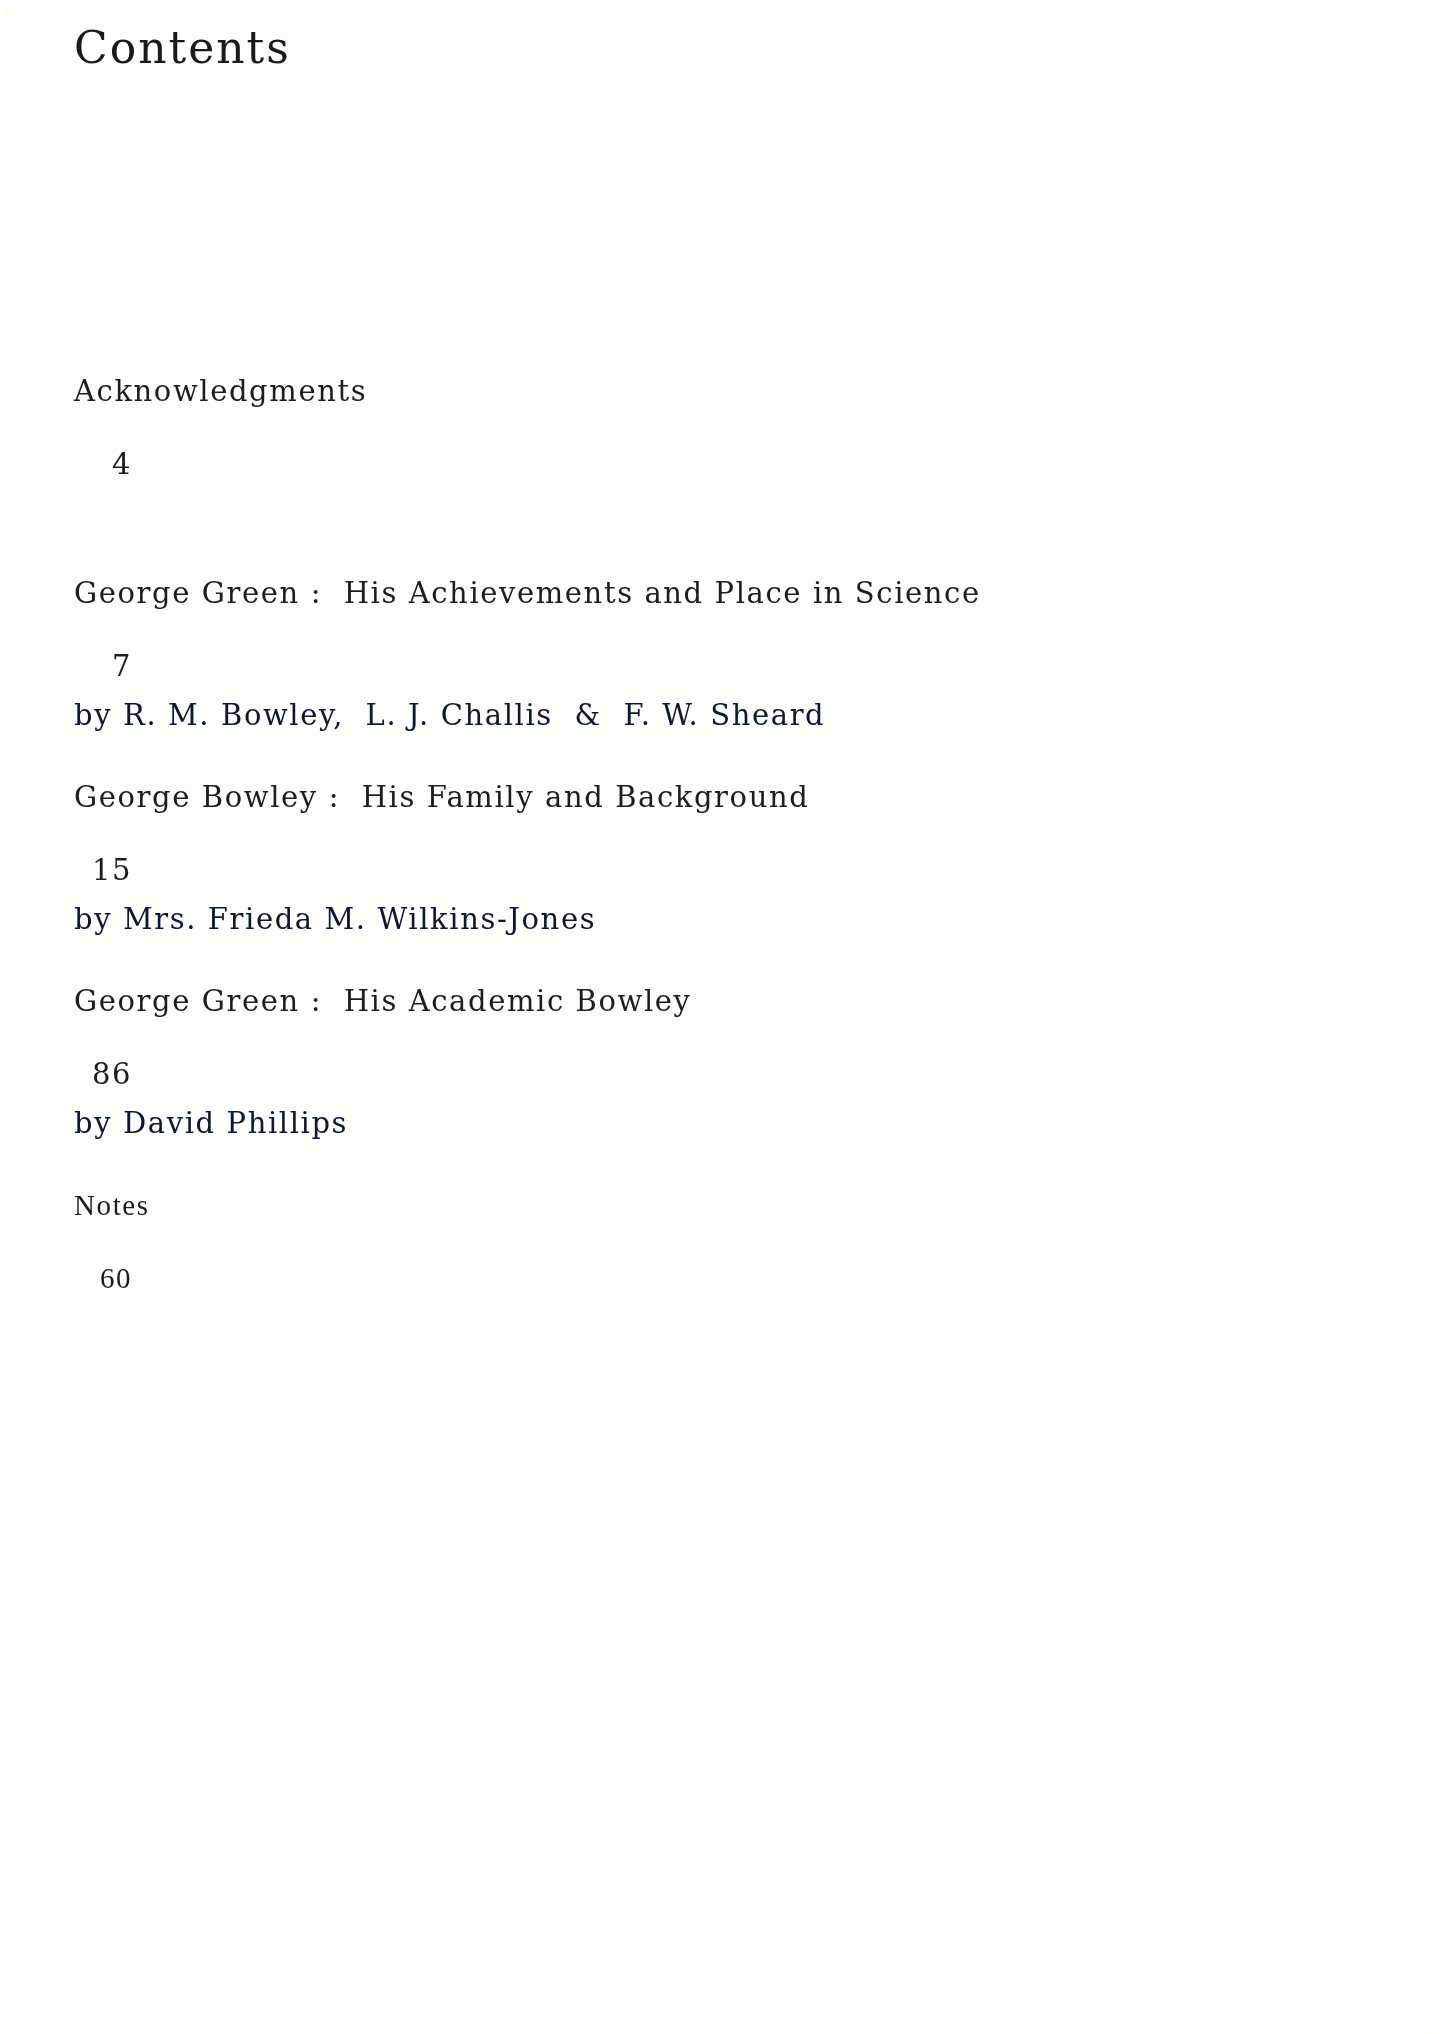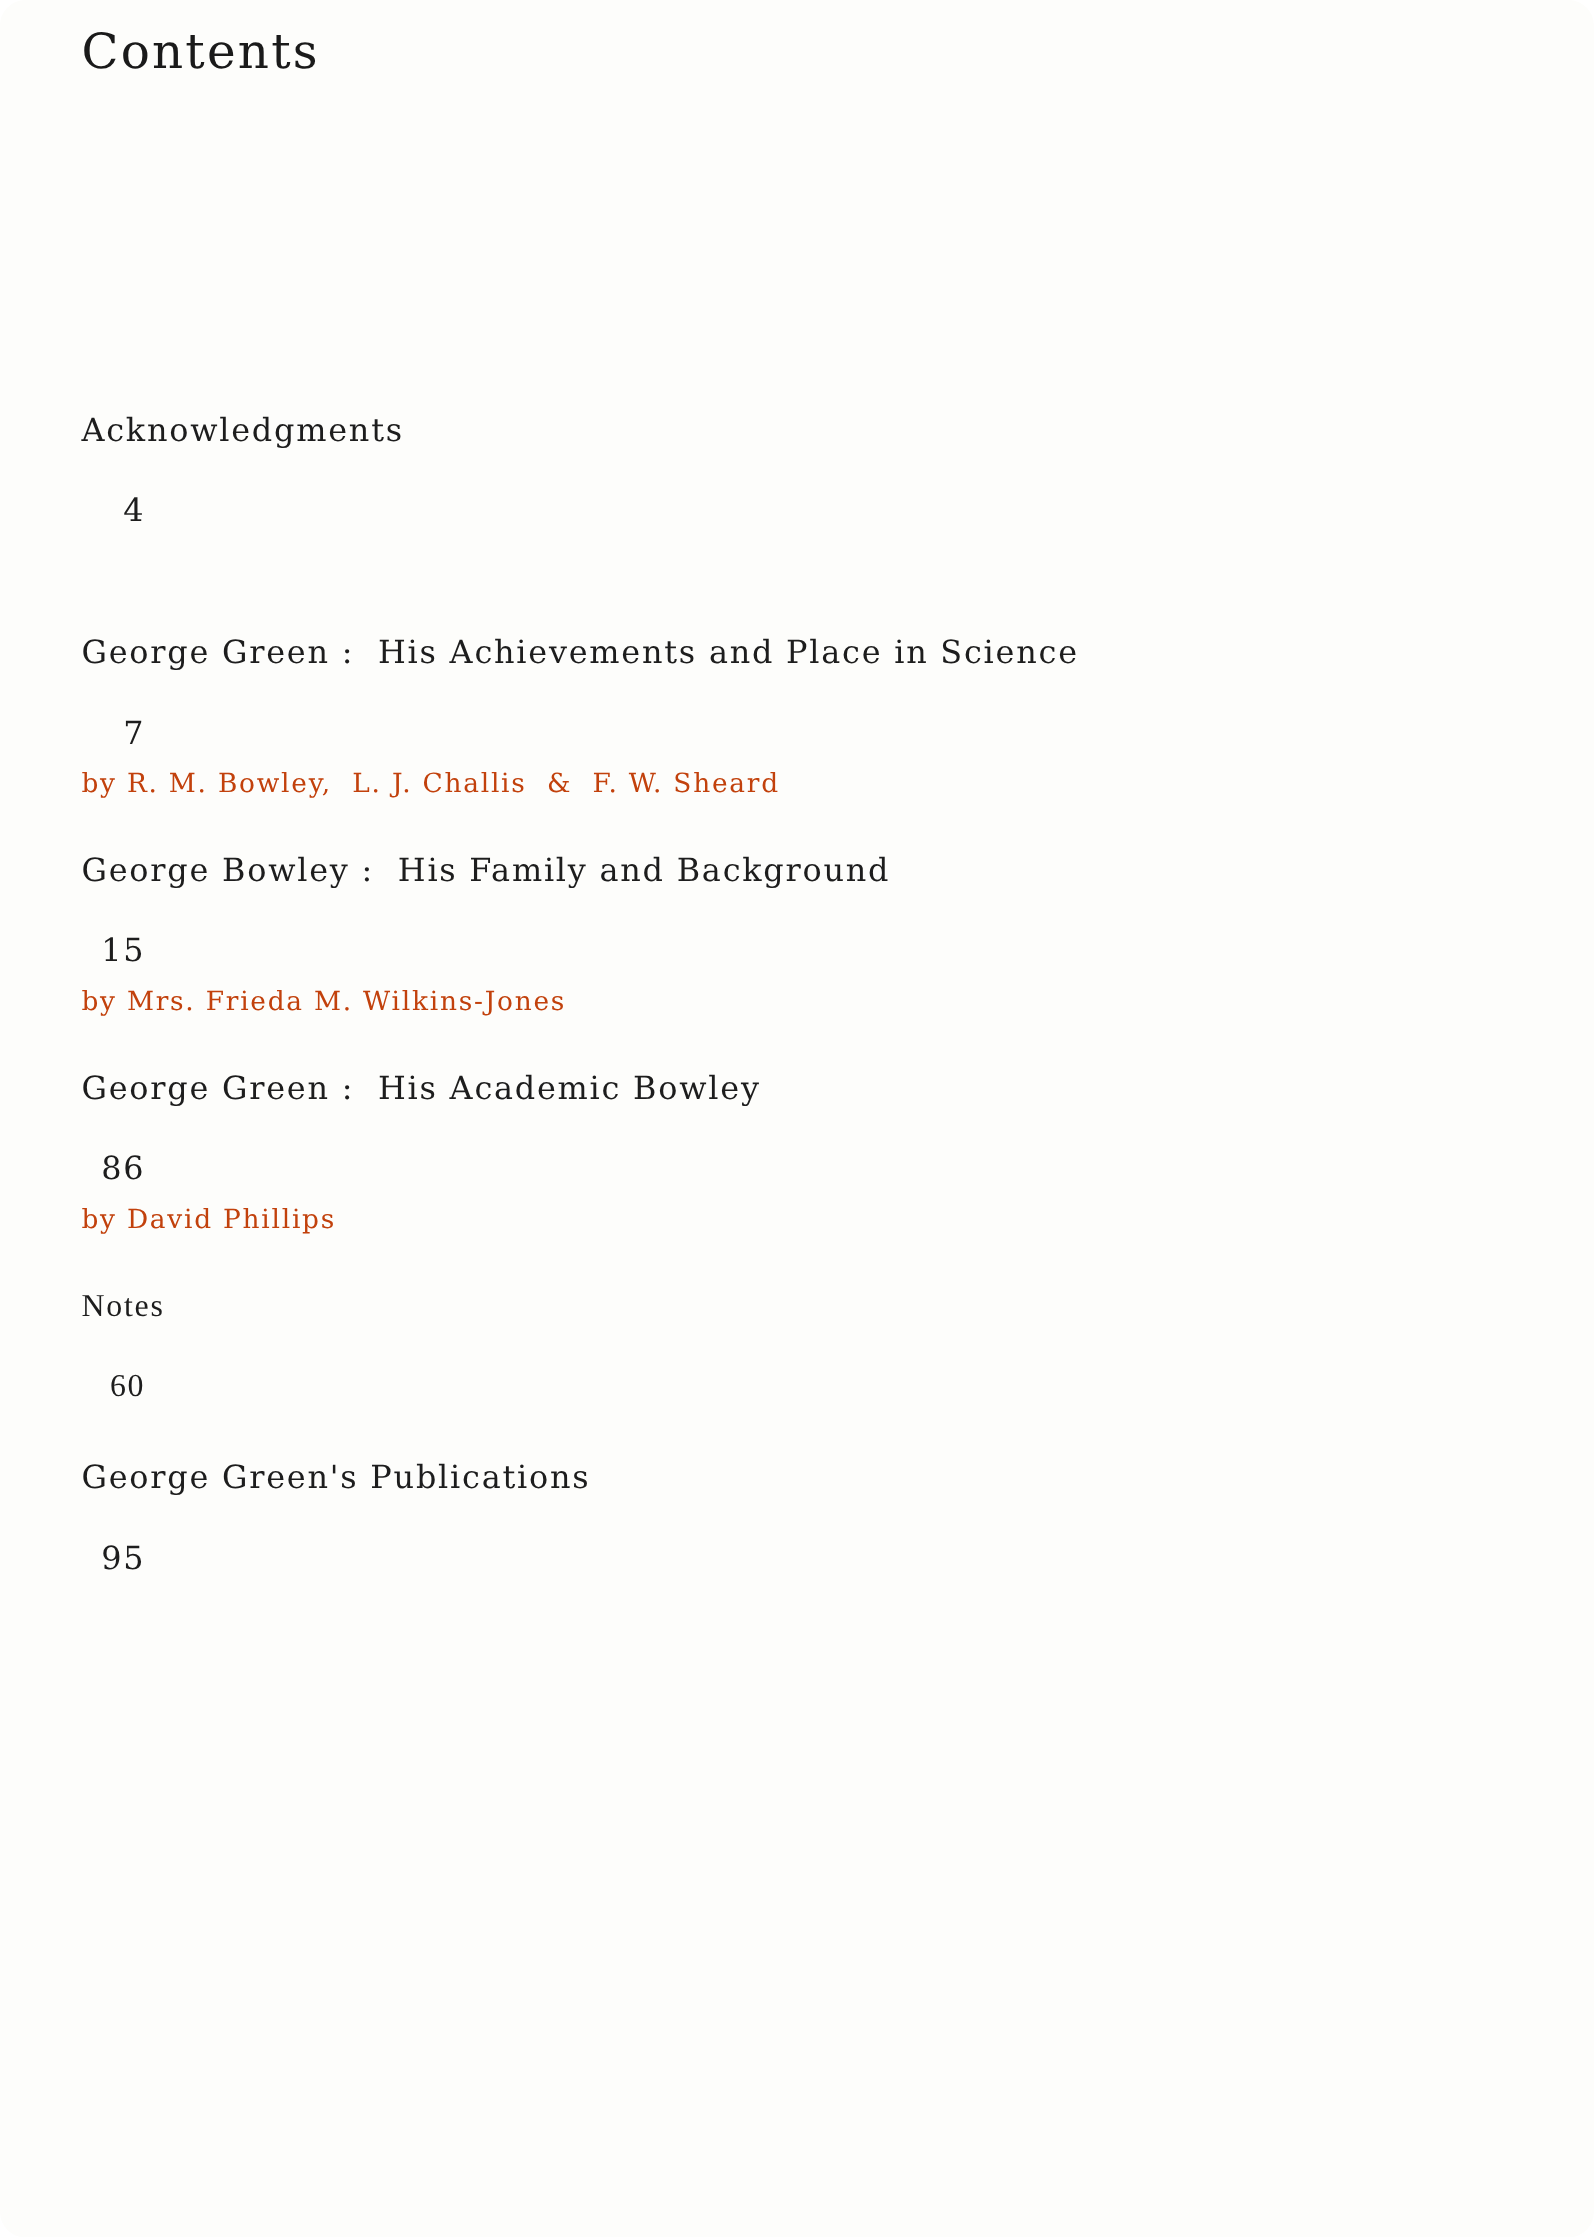--- a/index.html
+++ b/index.html
@@ -74,23 +74,23 @@
     background-position: left bottom;
   }
   .entry-page {
     flex: 0 0 auto;
     width: 58px;
     text-align: right;
     font-size: 29px;
     letter-spacing: 1.5px;
   }
   .entry-author {
-    font-size: 24px;
+    font-size: 29px;
     letter-spacing: 1.6px;
-    color: #c2410c;
+    color: #0f172a;
     margin-top: 10px;
     white-space: pre;
   }
   .gap-large { margin-bottom: 86px; }
   .gap-medium { margin-bottom: 44px; }
   .gap-small { margin-bottom: 40px; font-family: Liberation Serif, serif; }
 </style>
 </head>
 <body>
 
@@ -136,22 +136,15 @@
     </div>
 
     <div class="entry gap-small">
       <div class="entry-line">
         <span class="entry-title">Notes</span>
         <span class="leader"></span>
         <span class="entry-page">60</span>
       </div>
     </div>
 
-    <div class="entry">
-      <div class="entry-line">
-        <span class="entry-title">George Green's Publications</span>
-        <span class="leader"></span>
-        <span class="entry-page">95</span>
-      </div>
-    </div>
 
   </div>
 </div>
 
 </body></html>

